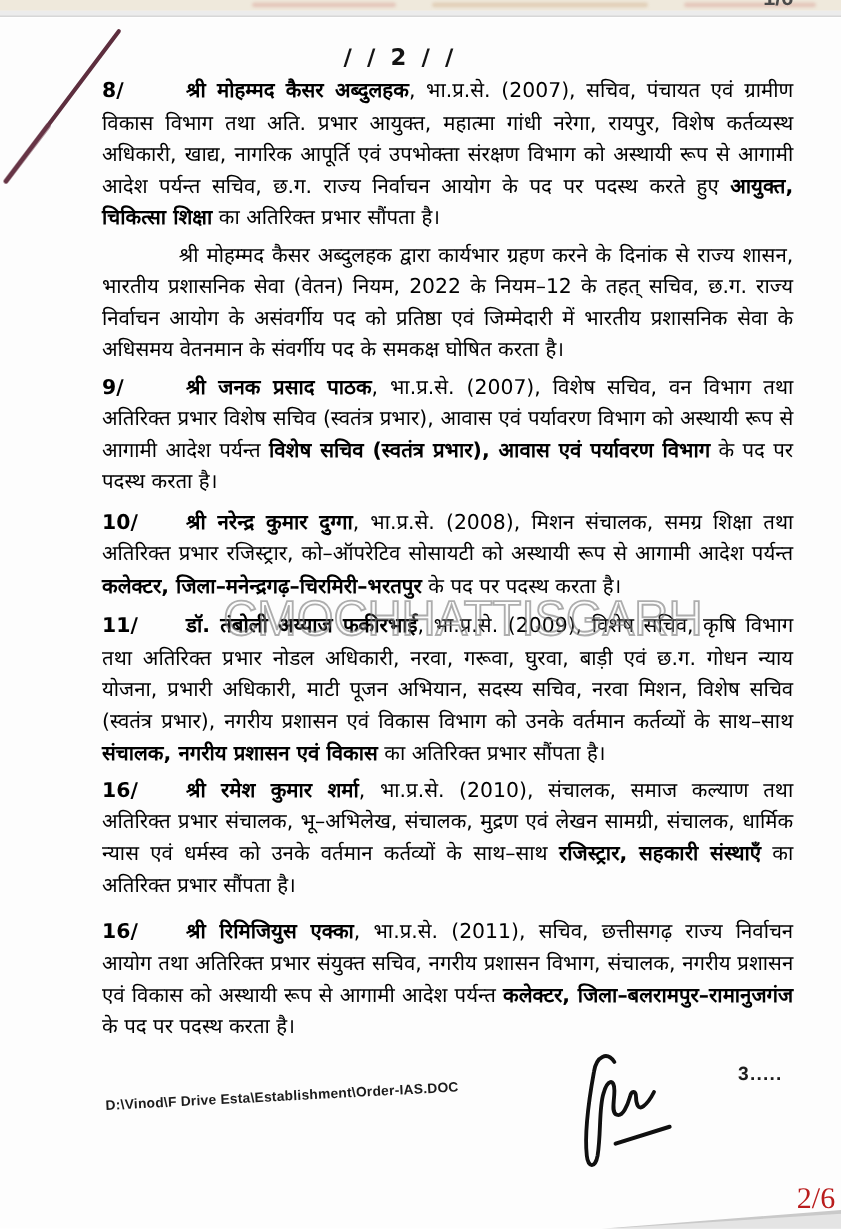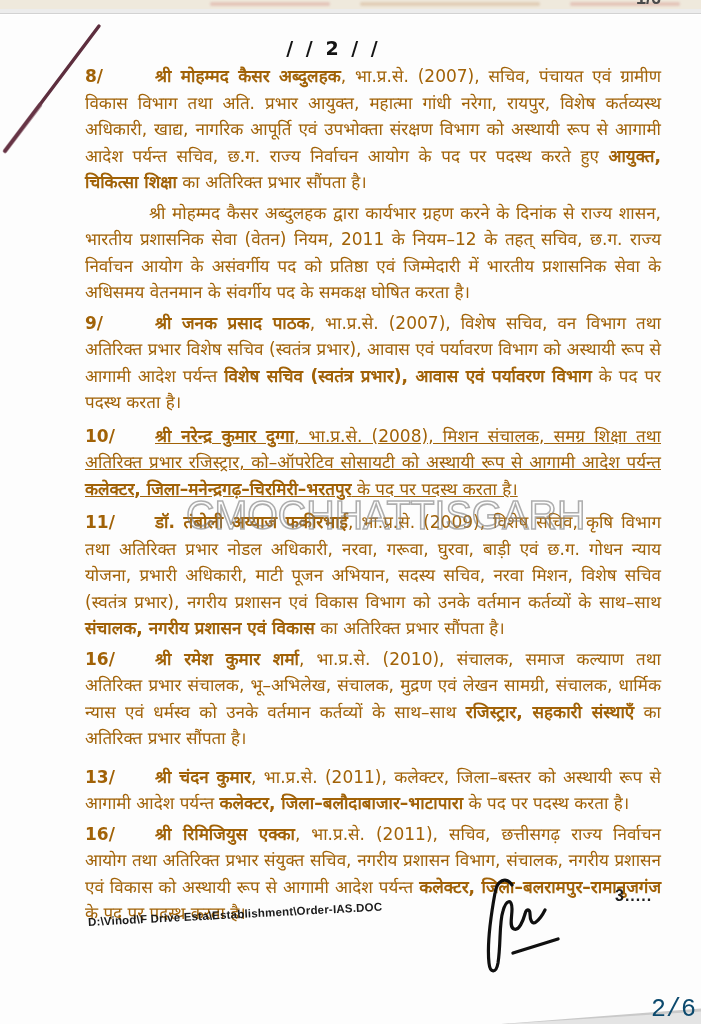--- a/index.html
+++ b/index.html
@@ -46,28 +46,28 @@
   .page-header {
     position: absolute; top: 22px; left: 0; width: 701px;
     text-align: center; padding-right: 34px;
     font-size: 19px; font-weight: bold; letter-spacing: 3px;
     color: #141414;
   }
 
   .paras {
     position: absolute; top: 48px; left: 85px; width: 576px;
     font-size: 17px; line-height: 26.5px; text-align: justify;
-    color: #a16207;
+    color: #000000;
   }
   .para { margin-bottom: 4px; }
   .para .num { display: inline-block; width: 70px; font-weight: bold; }
   .para.indent { text-indent: 64px; }
   .para .bold { font-weight: bold; }
   .para:nth-of-type(3) { margin-bottom: 7px; }
-  .para:nth-of-type(4) { margin-bottom: 7px; text-decoration: underline; }
+  .para:nth-of-type(4) { margin-bottom: 7px; }
   .para:nth-of-type(6) { margin-bottom: 10px; }
   .para:nth-of-type(7) { margin-top: 12px; }
 
   
   .watermark {
     position: absolute; top: 477px; left: 186px;
     font-family: "Liberation Sans", sans-serif;
     font-size: 41px; font-weight: 400; letter-spacing: 0px;
     color: rgba(255,255,255,0.08);
     -webkit-text-stroke: 1.6px rgba(125,125,125,0.62);
@@ -97,23 +97,23 @@
     position: absolute; right: 0; bottom: 0; width: 200px; height: 20px;
     background: #c9c9c9;
     clip-path: polygon(0 100%, 100% 22%, 100% 100%);
   }
   .photo-edge-inner {
     position: absolute; right: 0; bottom: 0; width: 196px; height: 16px;
     background: #e4e4e4;
     clip-path: polygon(0 100%, 100% 22%, 100% 100%);
   }
   .page-indicator {
-    position: absolute; right: 5px; bottom: 0;
-    font-family: Liberation Mono, monospace;
-    font-size: 25px; color: #0c4a6e;
+    position: absolute; right: 5px; bottom: 10px;
+    font-family: Liberation Serif, serif;
+    font-size: 25px; color: #b91c1c;
   }
 </style>
 </head>
 <body>
 
 <div class="prev-page-strip">
   <div class="smudge s1"></div>
   <div class="smudge s2"></div>
   <div class="smudge s3"></div>
   <span class="prev-page-indicator">1/6</span>
@@ -126,26 +126,25 @@
     <svg width="115" height="145" viewBox="0 0 115 145">
       <path d="M5,134 L99,9" stroke="#5d2e3e" stroke-width="3.4" fill="none" stroke-linecap="round"></path>
       <path d="M5,134 L40,88" stroke="#6e3a4a" stroke-width="4.6" fill="none" stroke-linecap="round" opacity="0.55"></path>
     </svg>
   </div>
 
   <div class="page-header">/ / 2 / /</div>
 
   <div class="paras">
       <div class="para"><span class="num">8/</span><span class="bold">श्री मोहम्मद कैसर अब्दुलहक</span><span>, भा.प्र.से. (2007), सचिव, पंचायत एवं ग्रामीण विकास विभाग तथा अति. प्रभार आयुक्त, महात्मा गांधी नरेगा, रायपुर, विशेष कर्तव्यस्थ अधिकारी, खाद्य, नागरिक आपूर्ति एवं उपभोक्ता संरक्षण विभाग को अस्थायी रूप से आगामी आदेश पर्यन्त सचिव, छ.ग. राज्य निर्वाचन आयोग के पद पर पदस्थ करते हुए </span><span class="bold">आयुक्त, चिकित्सा शिक्षा</span><span> का अतिरिक्त प्रभार सौंपता है।</span></div>
-      <div class="para indent"><span>श्री मोहम्मद कैसर अब्दुलहक द्वारा कार्यभार ग्रहण करने के दिनांक से राज्य शासन, भारतीय प्रशासनिक सेवा (वेतन) नियम, 2011 के नियम–12 के तहत् सचिव, छ.ग. राज्य निर्वाचन आयोग के असंवर्गीय पद को प्रतिष्ठा एवं जिम्मेदारी में भारतीय प्रशासनिक सेवा के अधिसमय वेतनमान के संवर्गीय पद के समकक्ष घोषित करता है।</span></div>
+      <div class="para indent"><span>श्री मोहम्मद कैसर अब्दुलहक द्वारा कार्यभार ग्रहण करने के दिनांक से राज्य शासन, भारतीय प्रशासनिक सेवा (वेतन) नियम, 2022 के नियम–12 के तहत् सचिव, छ.ग. राज्य निर्वाचन आयोग के असंवर्गीय पद को प्रतिष्ठा एवं जिम्मेदारी में भारतीय प्रशासनिक सेवा के अधिसमय वेतनमान के संवर्गीय पद के समकक्ष घोषित करता है।</span></div>
       <div class="para"><span class="num">9/</span><span class="bold">श्री जनक प्रसाद पाठक</span><span>, भा.प्र.से. (2007), विशेष सचिव, वन विभाग तथा अतिरिक्त प्रभार विशेष सचिव (स्वतंत्र प्रभार), आवास एवं पर्यावरण विभाग को अस्थायी रूप से आगामी आदेश पर्यन्त </span><span class="bold">विशेष सचिव (स्वतंत्र प्रभार), आवास एवं पर्यावरण विभाग</span><span> के पद पर पदस्थ करता है।</span></div>
       <div class="para"><span class="num">10/</span><span class="bold">श्री नरेन्द्र कुमार दुग्गा</span><span>, भा.प्र.से. (2008), मिशन संचालक, समग्र शिक्षा तथा अतिरिक्त प्रभार रजिस्ट्रार, को–ऑपरेटिव सोसायटी को अस्थायी रूप से आगामी आदेश पर्यन्त </span><span class="bold">कलेक्टर, जिला–मनेन्द्रगढ़–चिरमिरी–भरतपुर</span><span> के पद पर पदस्थ करता है।</span></div>
       <div class="para"><span class="num">11/</span><span class="bold">डॉ. तंबोली अय्याज फकीरभाई</span><span>, भा.प्र.से. (2009), विशेष सचिव, कृषि विभाग तथा अतिरिक्त प्रभार नोडल अधिकारी, नरवा, गरूवा, घुरवा, बाड़ी एवं छ.ग. गोधन न्याय योजना, प्रभारी अधिकारी, माटी पूजन अभियान, सदस्य सचिव, नरवा मिशन, विशेष सचिव (स्वतंत्र प्रभार), नगरीय प्रशासन एवं विकास विभाग को उनके वर्तमान कर्तव्यों के साथ–साथ </span><span class="bold">संचालक, नगरीय प्रशासन एवं विकास</span><span> का अतिरिक्त प्रभार सौंपता है।</span></div>
       <div class="para"><span class="num">16/</span><span class="bold">श्री रमेश कुमार शर्मा</span><span>, भा.प्र.से. (2010), संचालक, समाज कल्याण तथा अतिरिक्त प्रभार संचालक, भू–अभिलेख, संचालक, मुद्रण एवं लेखन सामग्री, संचालक, धार्मिक न्यास एवं धर्मस्व को उनके वर्तमान कर्तव्यों के साथ–साथ </span><span class="bold">रजिस्ट्रार, सहकारी संस्थाएँ</span><span> का अतिरिक्त प्रभार सौंपता है।</span></div>
-      <div class="para"><span class="num">13/</span><span class="bold">श्री चंदन कुमार</span><span>, भा.प्र.से. (2011), कलेक्टर, जिला–बस्तर को अस्थायी रूप से आगामी आदेश पर्यन्त </span><span class="bold">कलेक्टर, जिला–बलौदाबाजार–भाटापारा</span><span> के पद पर पदस्थ करता है।</span></div>
       <div class="para"><span class="num">16/</span><span class="bold">श्री रिमिजियुस एक्का</span><span>, भा.प्र.से. (2011), सचिव, छत्तीसगढ़ राज्य निर्वाचन आयोग तथा अतिरिक्त प्रभार संयुक्त सचिव, नगरीय प्रशासन विभाग, संचालक, नगरीय प्रशासन एवं विकास को अस्थायी रूप से आगामी आदेश पर्यन्त </span><span class="bold">कलेक्टर, जिला–बलरामपुर–रामानुजगंज</span><span> के पद पर पदस्थ करता है।</span></div>
     </div>
 
   <div class="watermark">CMOCHHATTISGARH</div>
 
   <div class="continuation-mark">3.....</div>
 
   <div class="signature">
     <svg width="110" height="110" viewBox="0 0 110 110">
       <path d="M46,12 C40,3 31,7 29,20 C25,42 21,72 23,90 C24,100 30,101 32,90 C35,71 33,50 37,38 C40,27 46,25 46,36 C46,45 43,54 48,56 C53,58 57,48 59,41 C60,36 64,35 64,41 C64,47 66,52 70,49 C74,46 77,41 79,37" stroke="#101010" stroke-width="3.2" fill="none" stroke-linecap="round" stroke-linejoin="round"></path>

